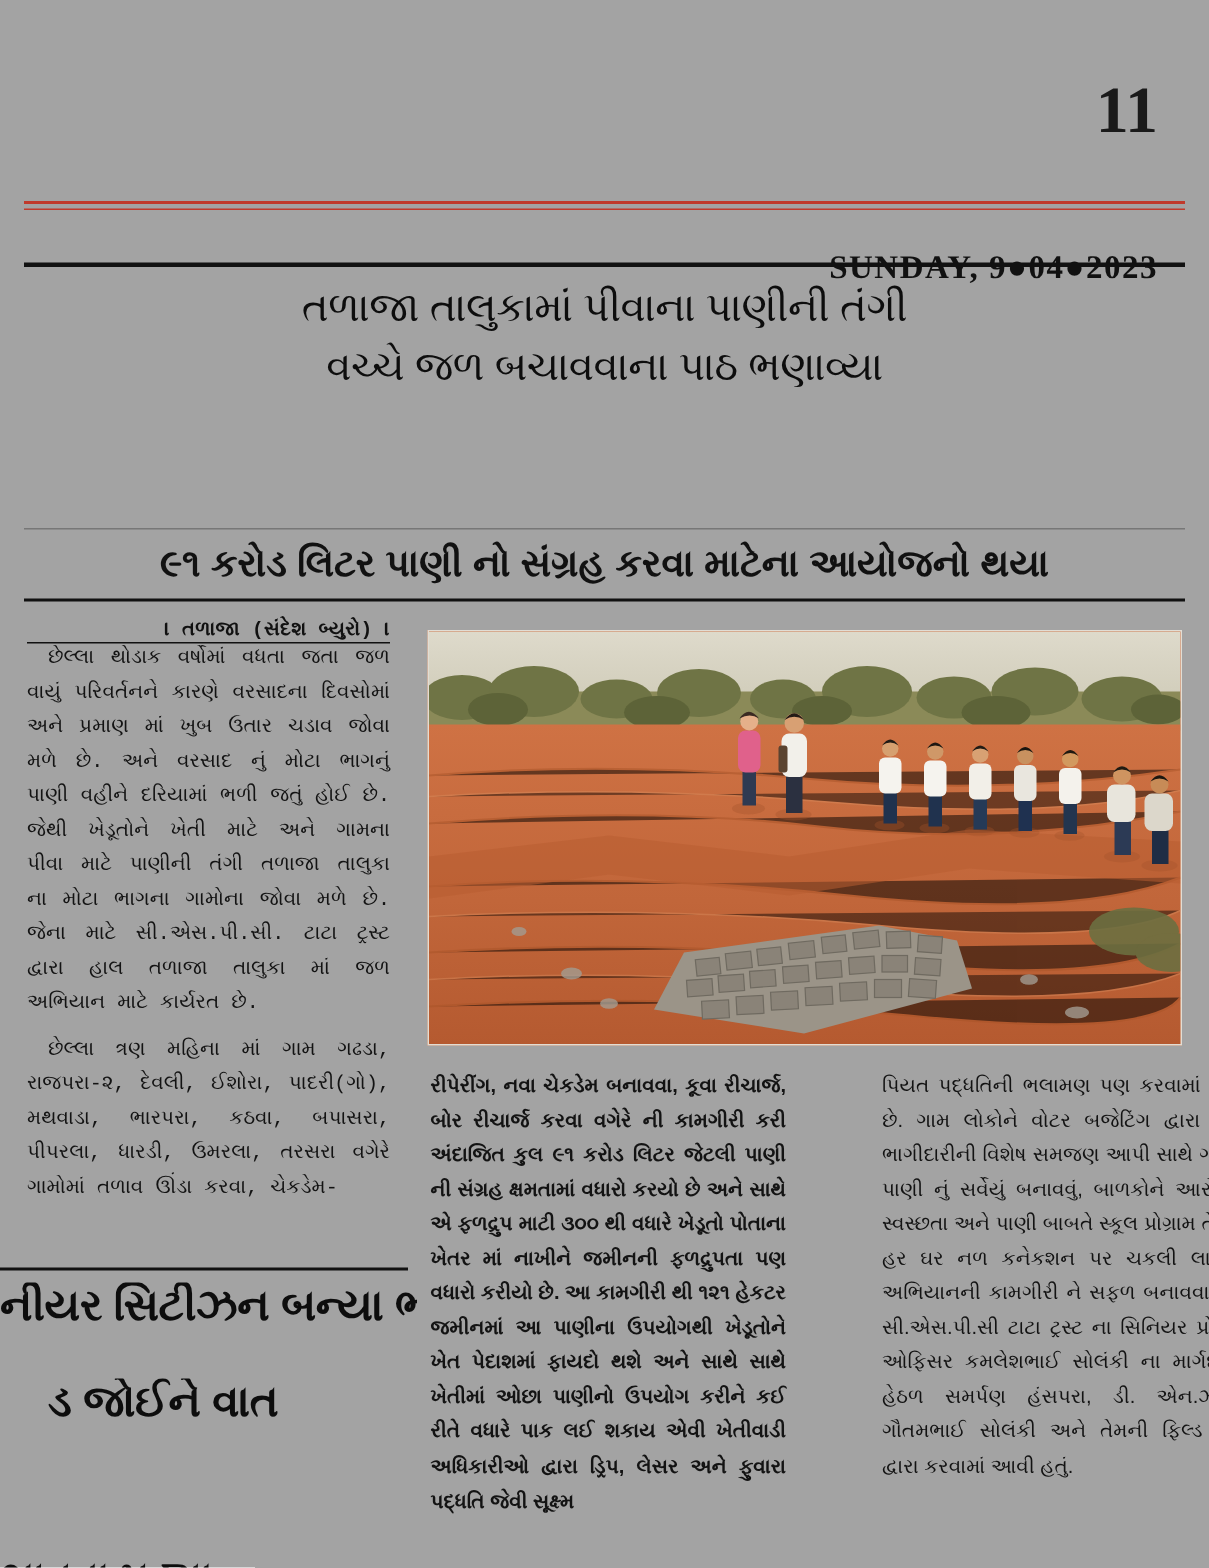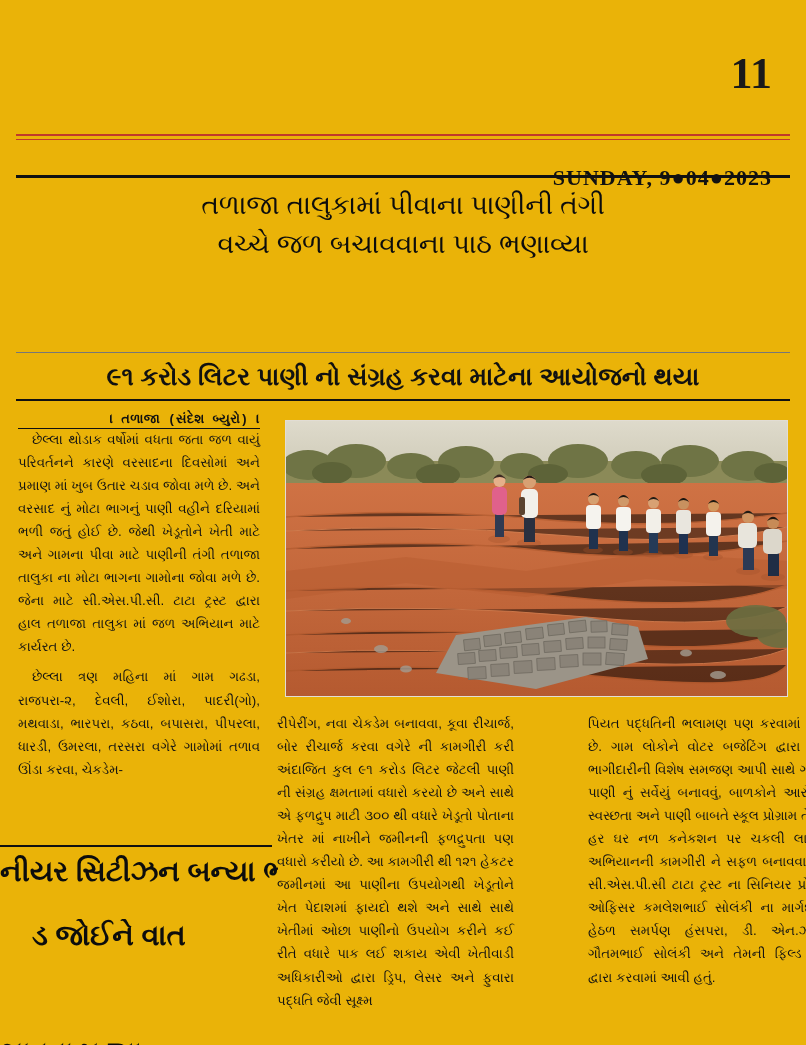--- a/index.html
+++ b/index.html
@@ -12,21 +12,21 @@
     height: 1045px;
     overflow: hidden;
     font-family: "Liberation Serif", serif;
     color: #111111;
     position: relative;
   }
   .page {
     position: relative;
     width: 806px;
     height: 1045px;
-    background: #eab308;
+    background: #a3a3a3;
     box-sizing: border-box;
   }
 
   
   .page-number {
     position: absolute;
     top: 52px;
     right: 34px;
     font-family: "Liberation Serif", serif;
     font-weight: bold;
@@ -128,22 +128,22 @@
     text-justify: inter-word;
   }
   .col p {
     margin: 0 0 7px 0;
     text-indent: 14px;
   }
   .col p.noind {
     text-indent: 0;
   }
 
-  .col1 { left: 18px;  top: 428px; width: 242px; }
-  .col2 { left: 277px; top: 712px; width: 237px; }
+  .col1 { left: 18px;  top: 428px; width: 242px; font-family: Liberation Mono, monospace; }
+  .col2 { left: 287px; top: 712px; width: 237px; font-weight: bold; }
   .col3 { left: 542px; top: 712px; width: 244px; margin-left: 46px; }
 
   .byline {
     position: absolute;
     left: 18px;
     top: 412px;
     width: 242px;
     text-align: right;
     font-family: Liberation Mono, monospace;
     font-weight: bold;

